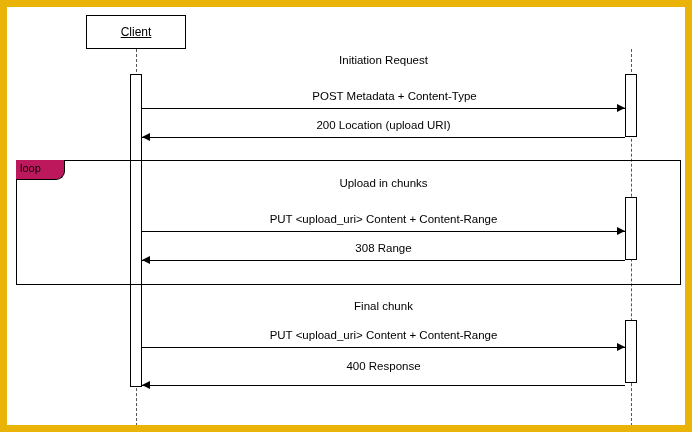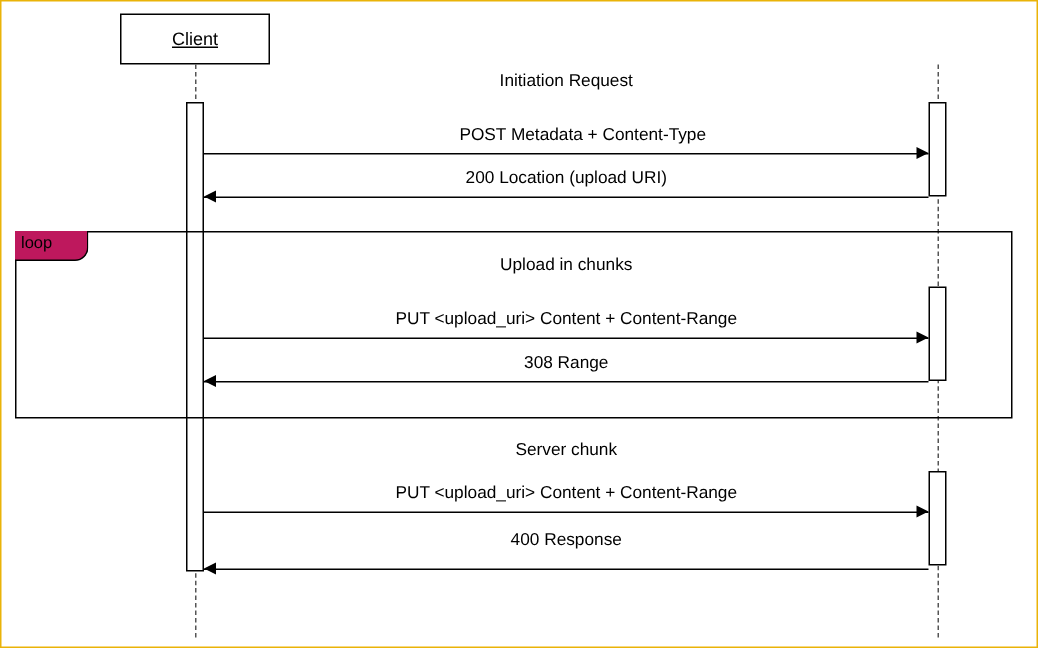--- a/index.html
+++ b/index.html
@@ -5,21 +5,21 @@
   html, body {
     margin: 0;
     padding: 0;
     background: #ffffff;
   }
   #canvas {
     position: relative;
     width: 692px;
     height: 432px;
     background: #ffffff;
-    border: 1px solid #eab308;
+    border: 7px solid #eab308;
     box-sizing: border-box;
     font-family: "Liberation Sans", sans-serif;
     overflow: hidden;
   }
   .participant {
     position: absolute;
     border: 1px solid #000000;
     background: #ffffff;
     box-sizing: border-box;
     display: flex;
@@ -130,21 +130,21 @@
   <div class="msg-label" style="left:129px; top:170px; width:495px;">Upload in chunks</div>
 
   <div class="msg-label" style="left:135px; top:206px; width:483px;">PUT &lt;upload_uri&gt; Content + Content-Range</div>
   <div class="arrow-line" style="left:135px; top:224px; width:483px;"></div>
   <div class="arrow-head-right" style="left:610px; top:220px;"></div>
 
   <div class="msg-label" style="left:135px; top:235px; width:483px;">308 Range</div>
   <div class="arrow-line" style="left:135px; top:253px; width:483px;"></div>
   <div class="arrow-head-left" style="left:135px; top:249px;"></div>
 
-  <div class="msg-label" style="left:129px; top:293px; width:495px;">Server chunk</div>
+  <div class="msg-label" style="left:129px; top:293px; width:495px;">Final chunk</div>
 
   <div class="msg-label" style="left:135px; top:322px; width:483px;">PUT &lt;upload_uri&gt; Content + Content-Range</div>
   <div class="arrow-line" style="left:135px; top:340px; width:483px;"></div>
   <div class="arrow-head-right" style="left:610px; top:336px;"></div>
 
   <div class="msg-label" style="left:135px; top:353px; width:483px;">400 Response</div>
   <div class="arrow-line" style="left:135px; top:378px; width:483px;"></div>
   <div class="arrow-head-left" style="left:135px; top:374px;"></div>
 
 </div>

